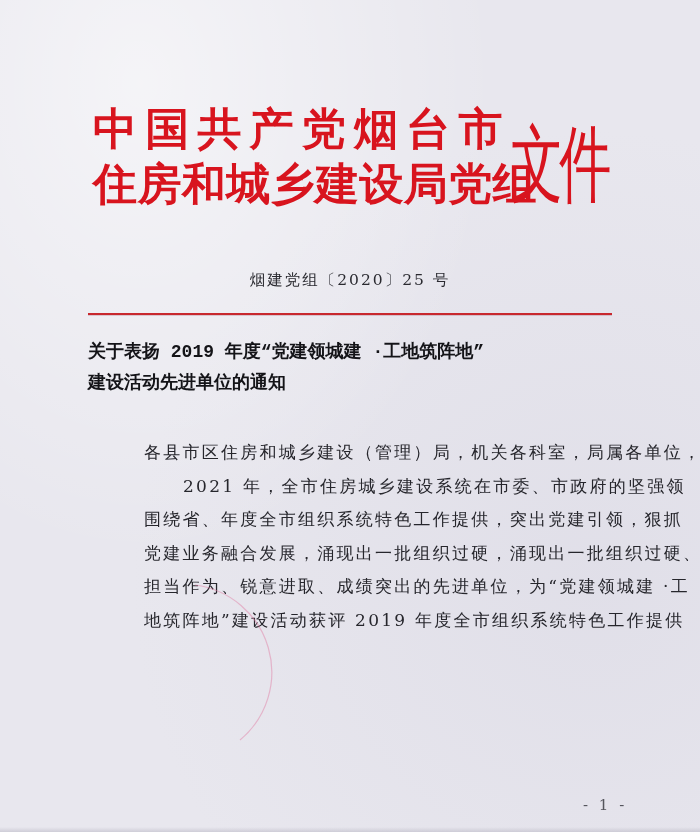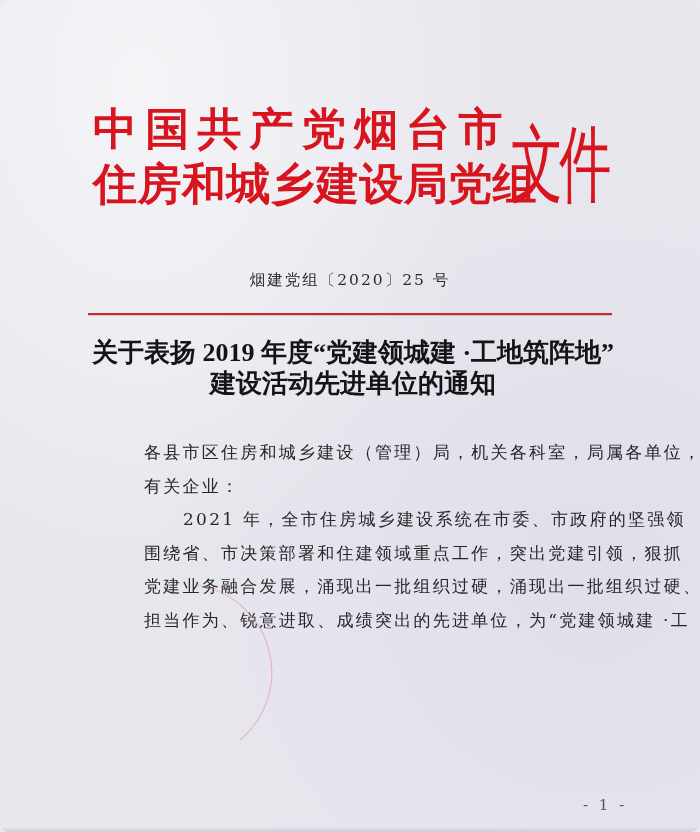--- a/index.html
+++ b/index.html
@@ -14,21 +14,20 @@
     }
     .page {
       position: relative;
       width: 700px;
       height: 832px;
       background:
         radial-gradient(ellipse at 20% 10%, rgba(255,255,255,0.55) 0%, rgba(255,255,255,0) 45%),
         radial-gradient(ellipse at 85% 70%, rgba(210,208,222,0.35) 0%, rgba(210,208,222,0) 55%),
         #e8e7ee;
       overflow: hidden;
-      border-radius: 9px;
     }
     .bottom-edge {
       position: absolute;
       left: 0; right: 0; bottom: 0;
       height: 5px;
       background: linear-gradient(to bottom, rgba(200,198,210,0), rgba(190,188,200,0.6));
     }
 
     
     .masthead {
@@ -92,25 +91,25 @@
       background: #c8282e;
       box-shadow: 0 0.5px 0 rgba(140,40,60,0.4);
     }
 
     
     .headline {
       position: absolute;
       left: 88px;
       width: 530px;
       top: 337px;
-      text-align: center;
-      font-family: Liberation Serif, serif;
+      text-align: left;
+      font-family: Liberation Mono, monospace;
       font-weight: bold;
       color: #141418;
-      font-size: 26px;
+      font-size: 18px;
       line-height: 31px;
     }
     .headline-line {
       display: block;
       white-space: nowrap;
     }
 
     
     .body-text {
       position: absolute;
@@ -167,25 +166,25 @@
 
   <div class="red-rule"></div>
 
   <div class="headline">
     <span class="headline-line">关于表扬 2019 年度“党建领城建 ·工地筑阵地”</span>
     <span class="headline-line">建设活动先进单位的通知</span>
   </div>
 
   <div class="body-text">
     <span class="body-line">各县市区住房和城乡建设（管理）局，机关各科室，局属各单位，</span>
-    <span class="body-line">有关企业：</span>
     <span class="body-line indent">2021 年，全市住房城乡建设系统在市委、市政府的坚强领</span>
-    <span class="body-line">围绕省、市决策部署和住建领域重点工作，突出党建引领，狠抓</span>
+    <span class="body-line">围绕省、年度全市组织系统特色工作提供，突出党建引领，狠抓</span>
     <span class="body-line">党建业务融合发展，涌现出一批组织过硬，涌现出一批组织过硬、</span>
     <span class="body-line">担当作为、锐意进取、成绩突出的先进单位，为“党建领城建 ·工</span>
+    <span class="body-line">地筑阵地”建设活动获评 2019 年度全市组织系统特色工作提供</span>
   </div>
 
   <svg class="seal-arc" viewBox="0 0 180 180">
     <path d="M 95 5 A 88 88 0 0 1 140 160" fill="none" stroke="rgba(225,120,160,0.45)" stroke-width="1.2"></path>
   </svg>
 
   <div class="page-number">- 1 -</div>
 
   <div class="bottom-edge"></div>
 </div>

